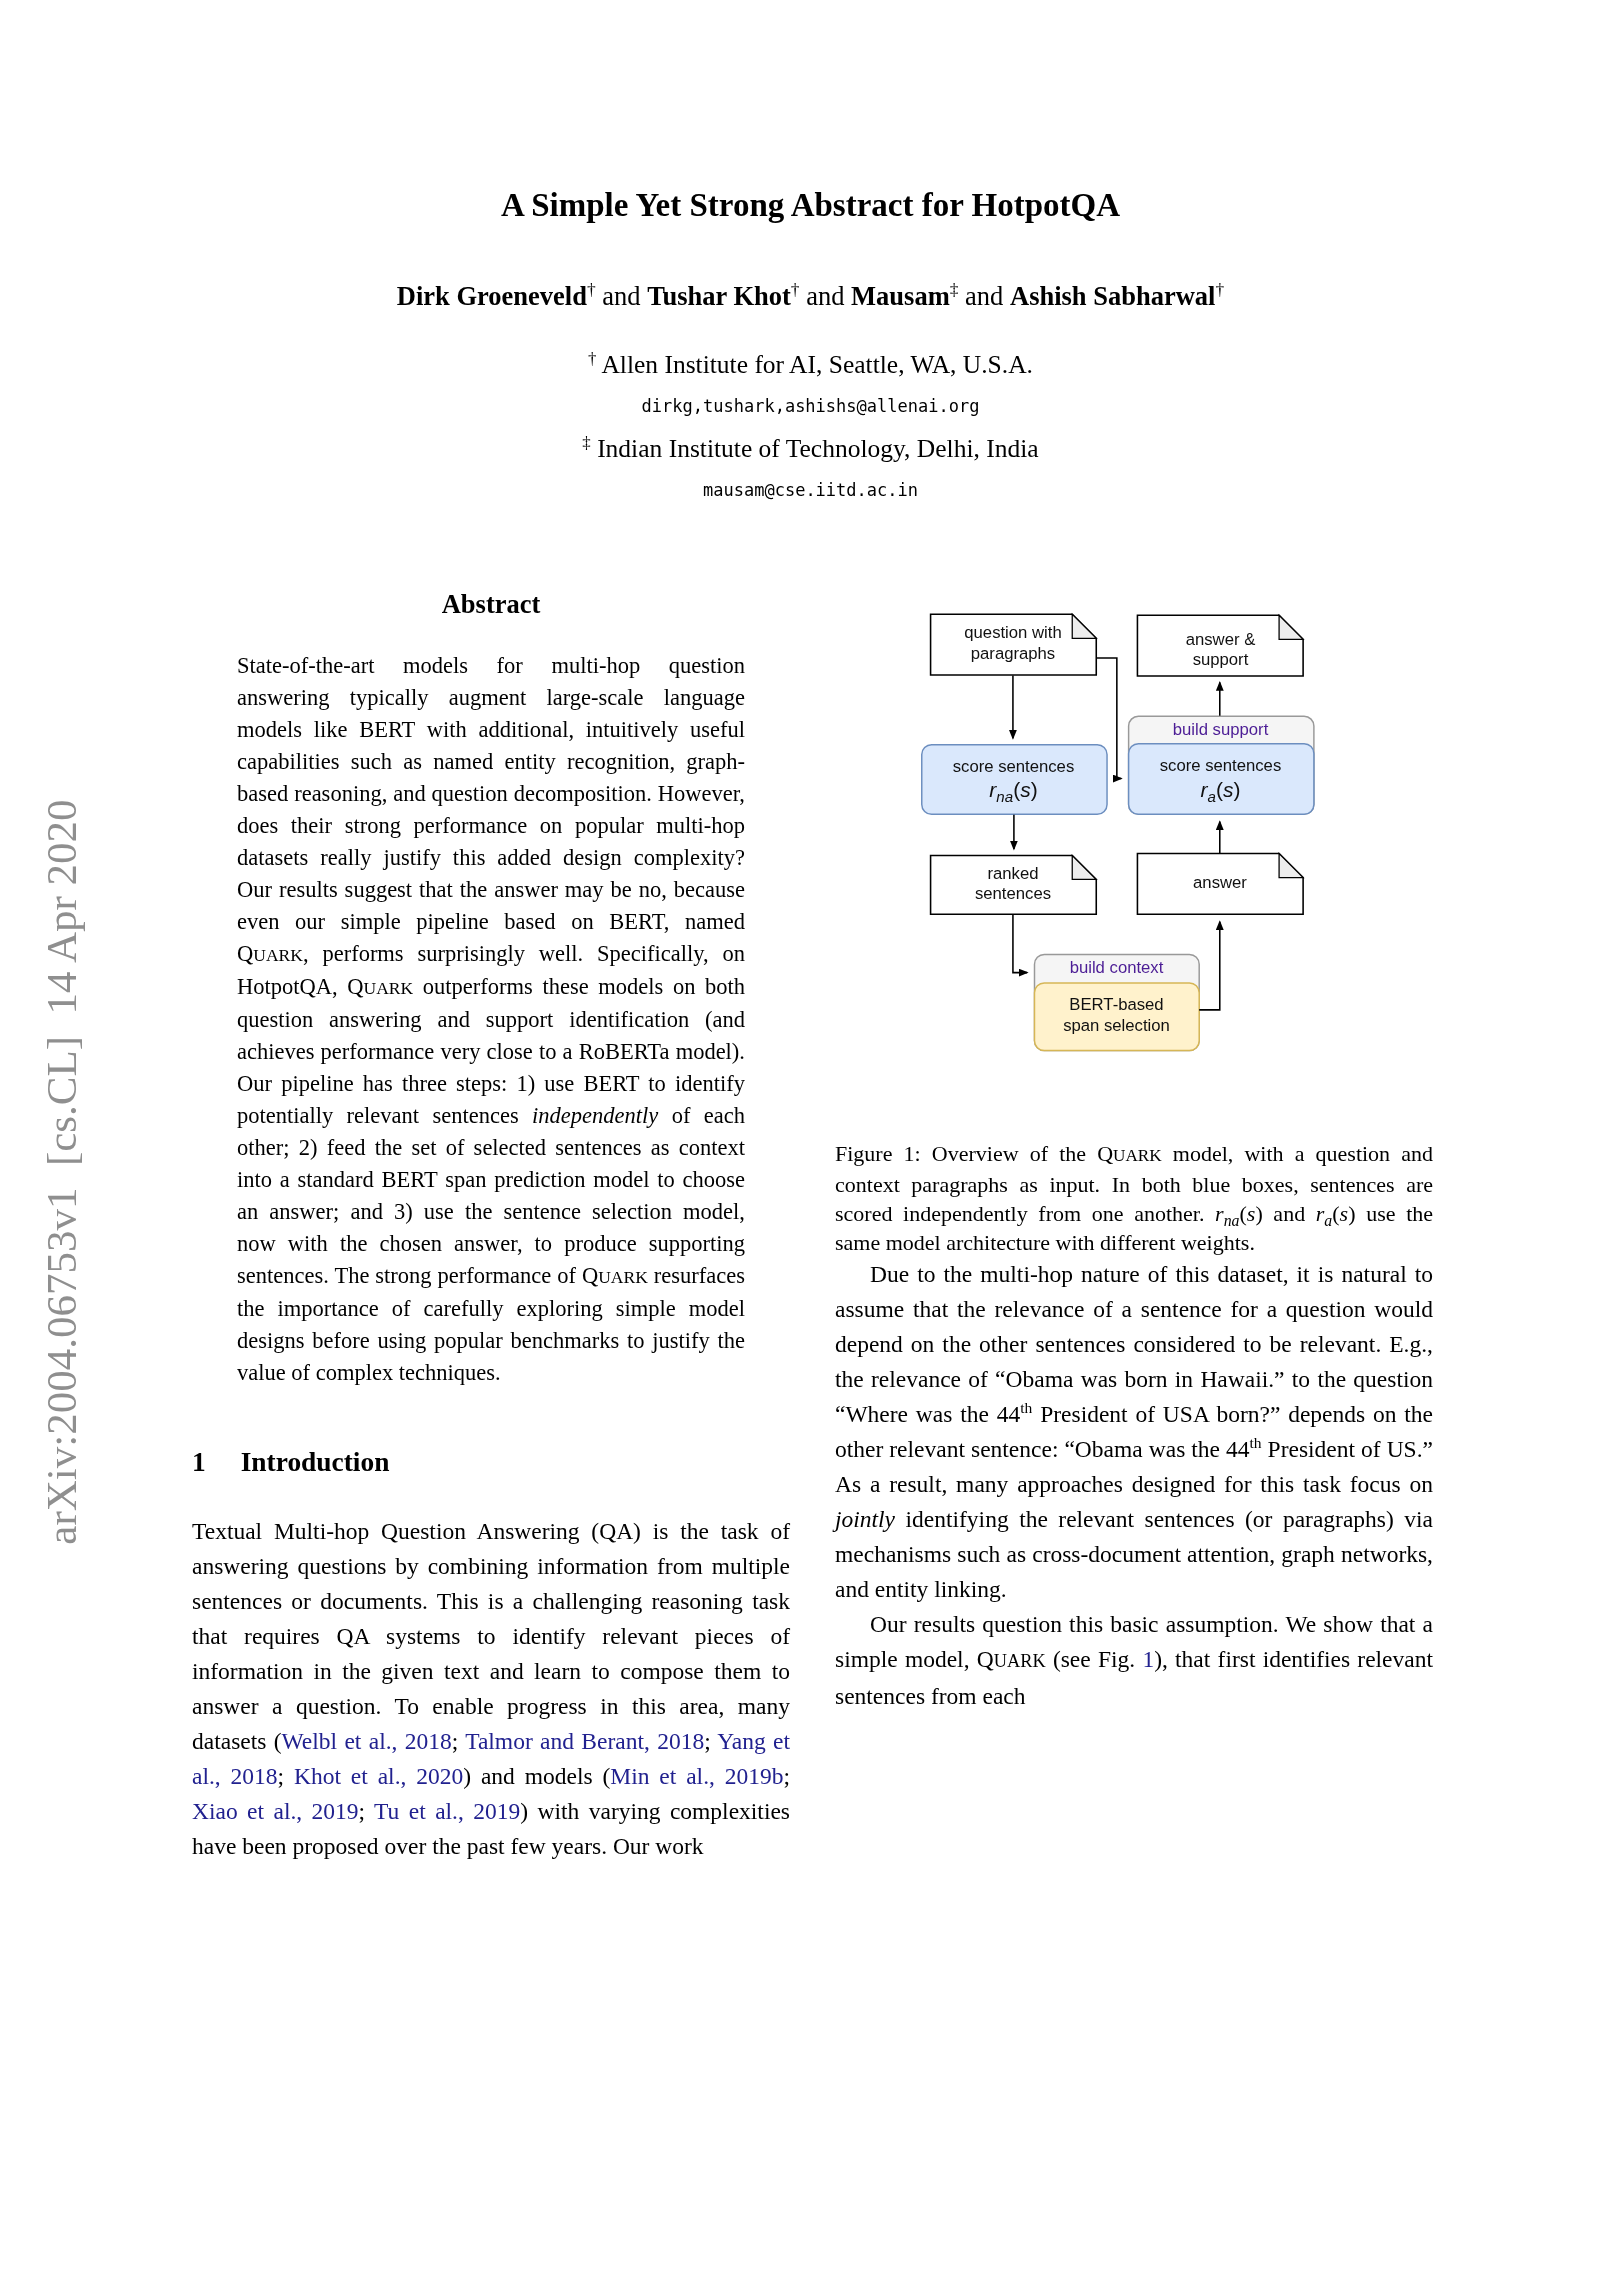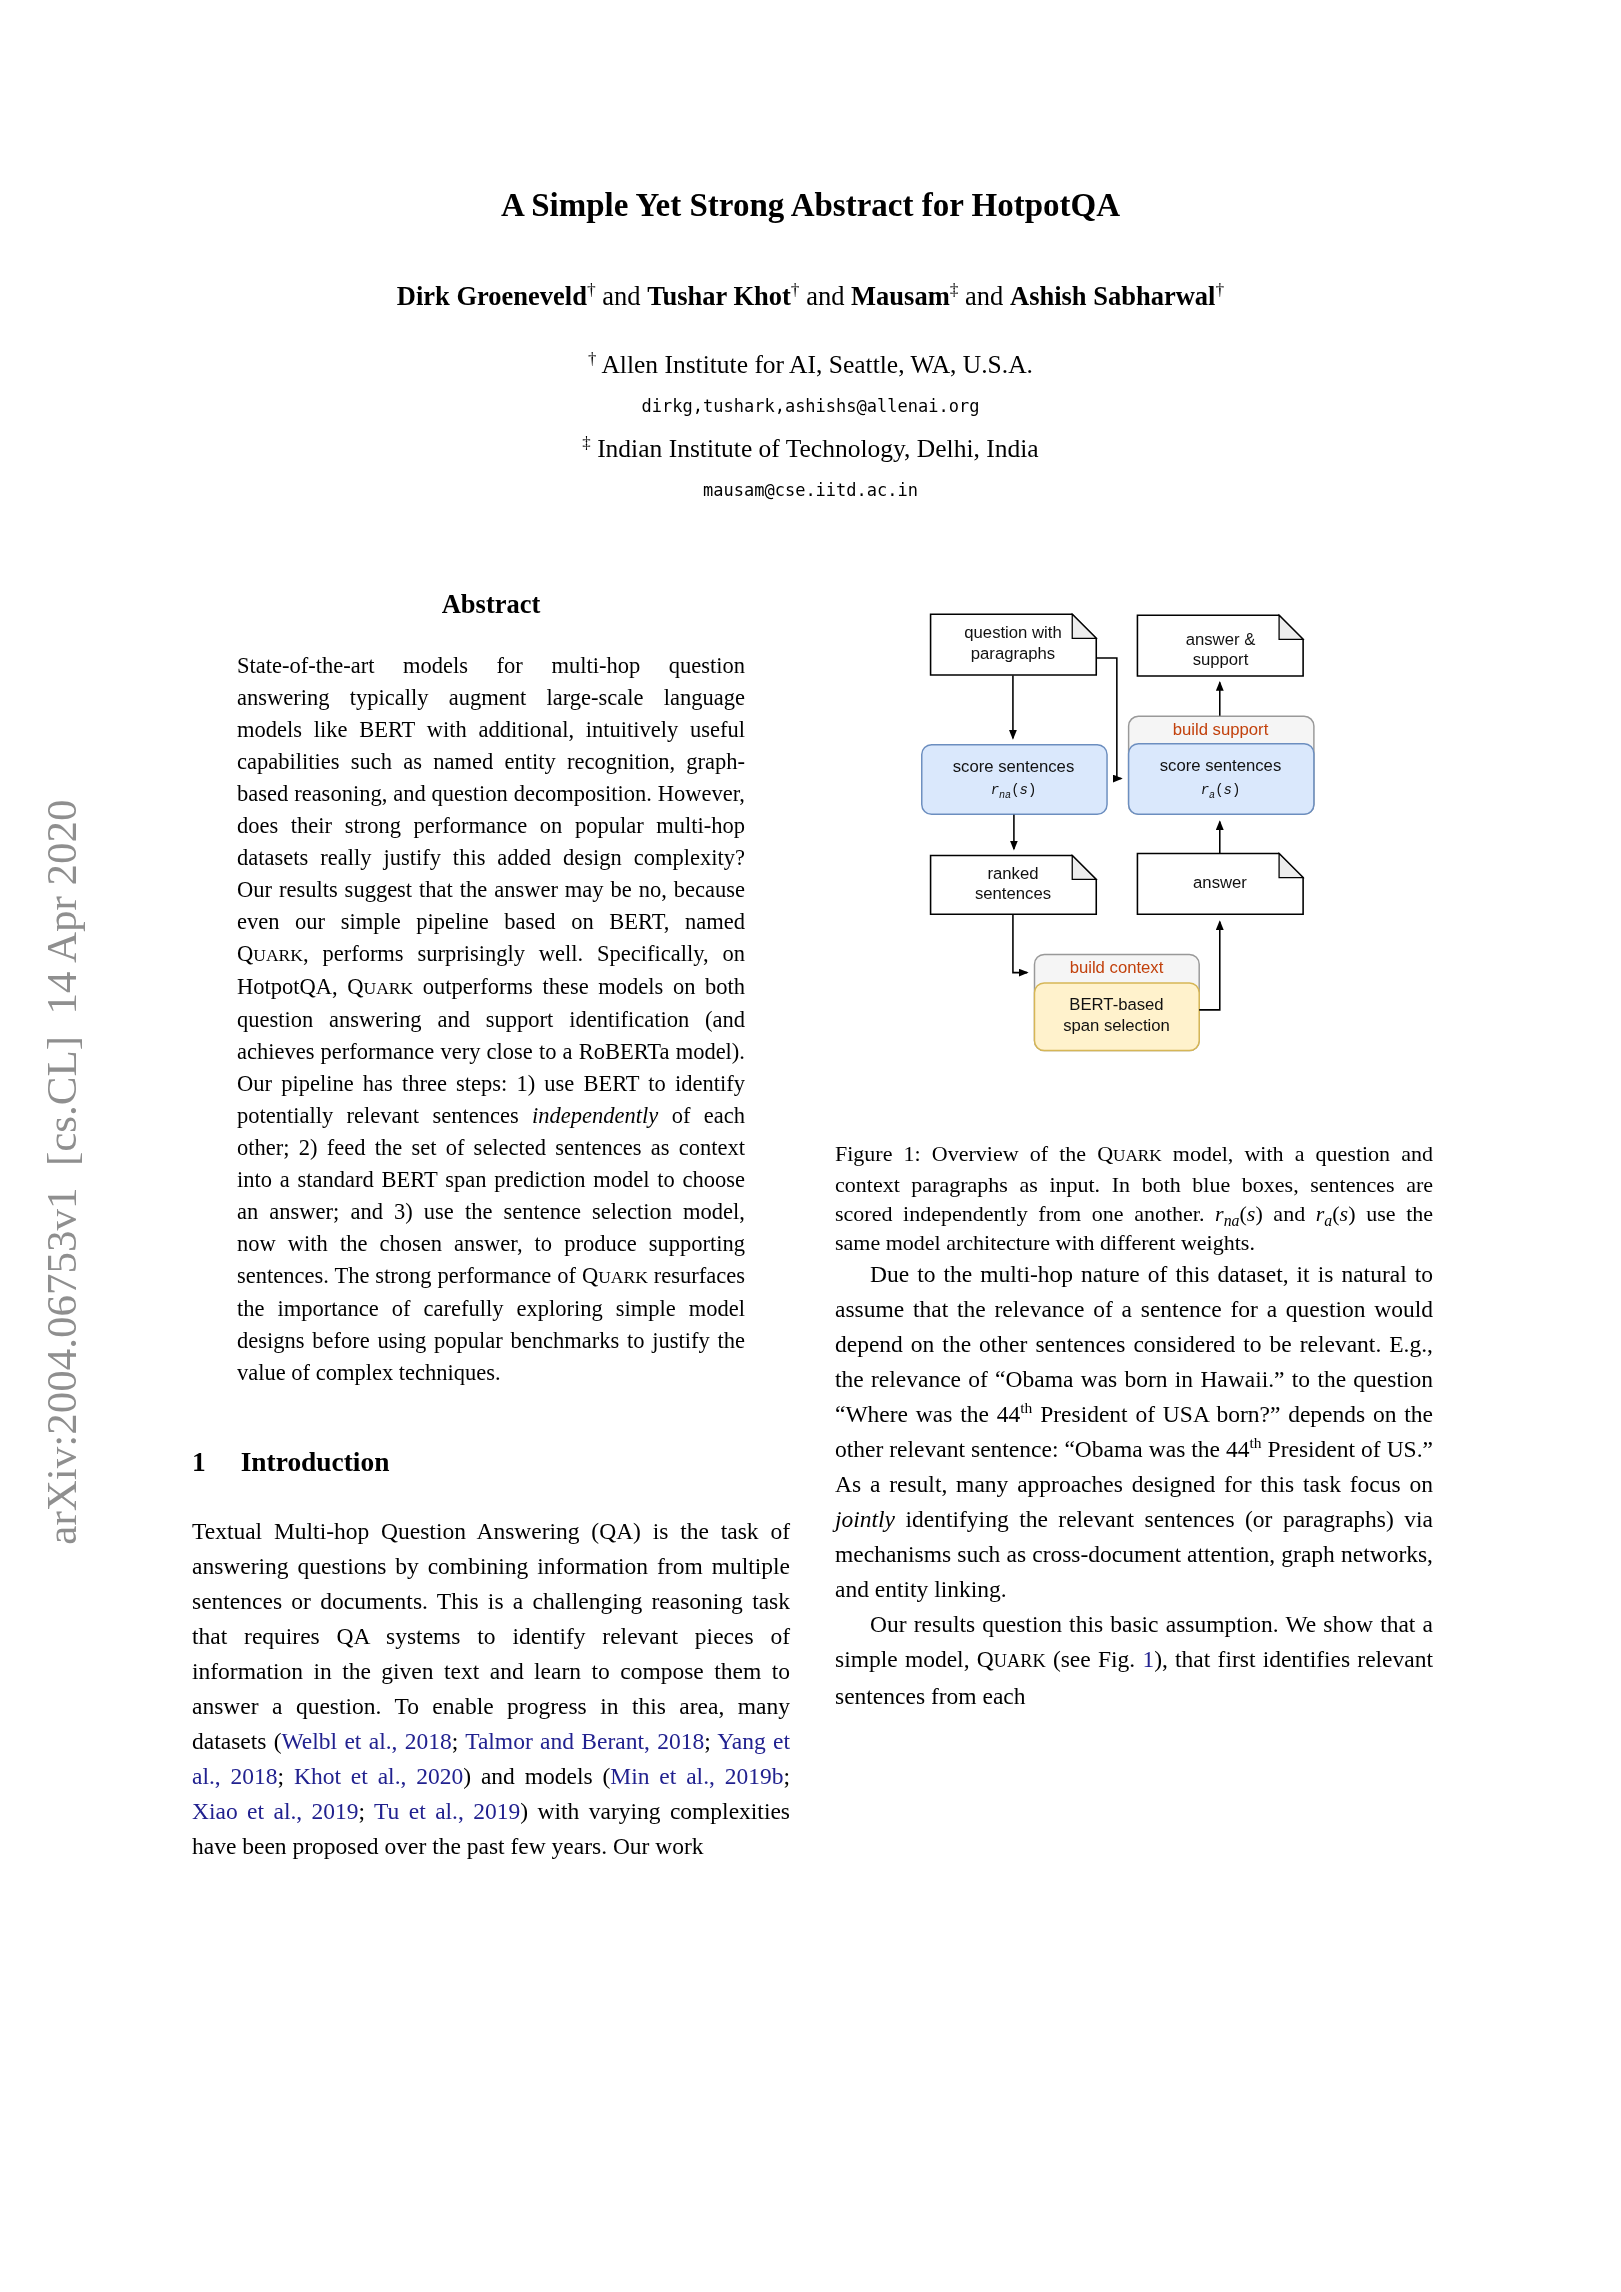--- a/index.html
+++ b/index.html
@@ -43,23 +43,23 @@
   .rs-sup{vertical-align:super;font-size:0.66em;line-height:0;}
   .rs-sub{vertical-align:sub;font-size:0.72em;font-style:italic;line-height:0;}
 
   
   .fig{position:relative;margin:9.8px 0 0 0;width:598px;}
   .fig svg{display:block;}
   .fnode{position:absolute;display:flex;flex-direction:column;align-items:center;
         justify-content:center;text-align:center;
         font-family:"Liberation Sans",sans-serif;font-size:16.7px;line-height:20.6px;
         white-space:pre-line;color:#111;}
-  .fnode .formula{font-family:Liberation Mono, monospace;font-size:14px;margin-top:3px;
+  .fnode .formula{font-family:Liberation Sans, sans-serif;font-size:21px;margin-top:3px;
         white-space:normal;}
-  .glabel{color:#c2410c;}
+  .glabel{color:#4c1d95;}
   .caption{margin-top:80px;font-size:22px;line-height:29px;text-align:justify;}
   .rc-body{margin-top:90px;}
 </style>
 </head>
 <body>
 
 <div class="page">
 
   <div class="arxiv-side">
     <span>arXiv:2004.06753v1  [cs.CL]  14 Apr 2020</span>

